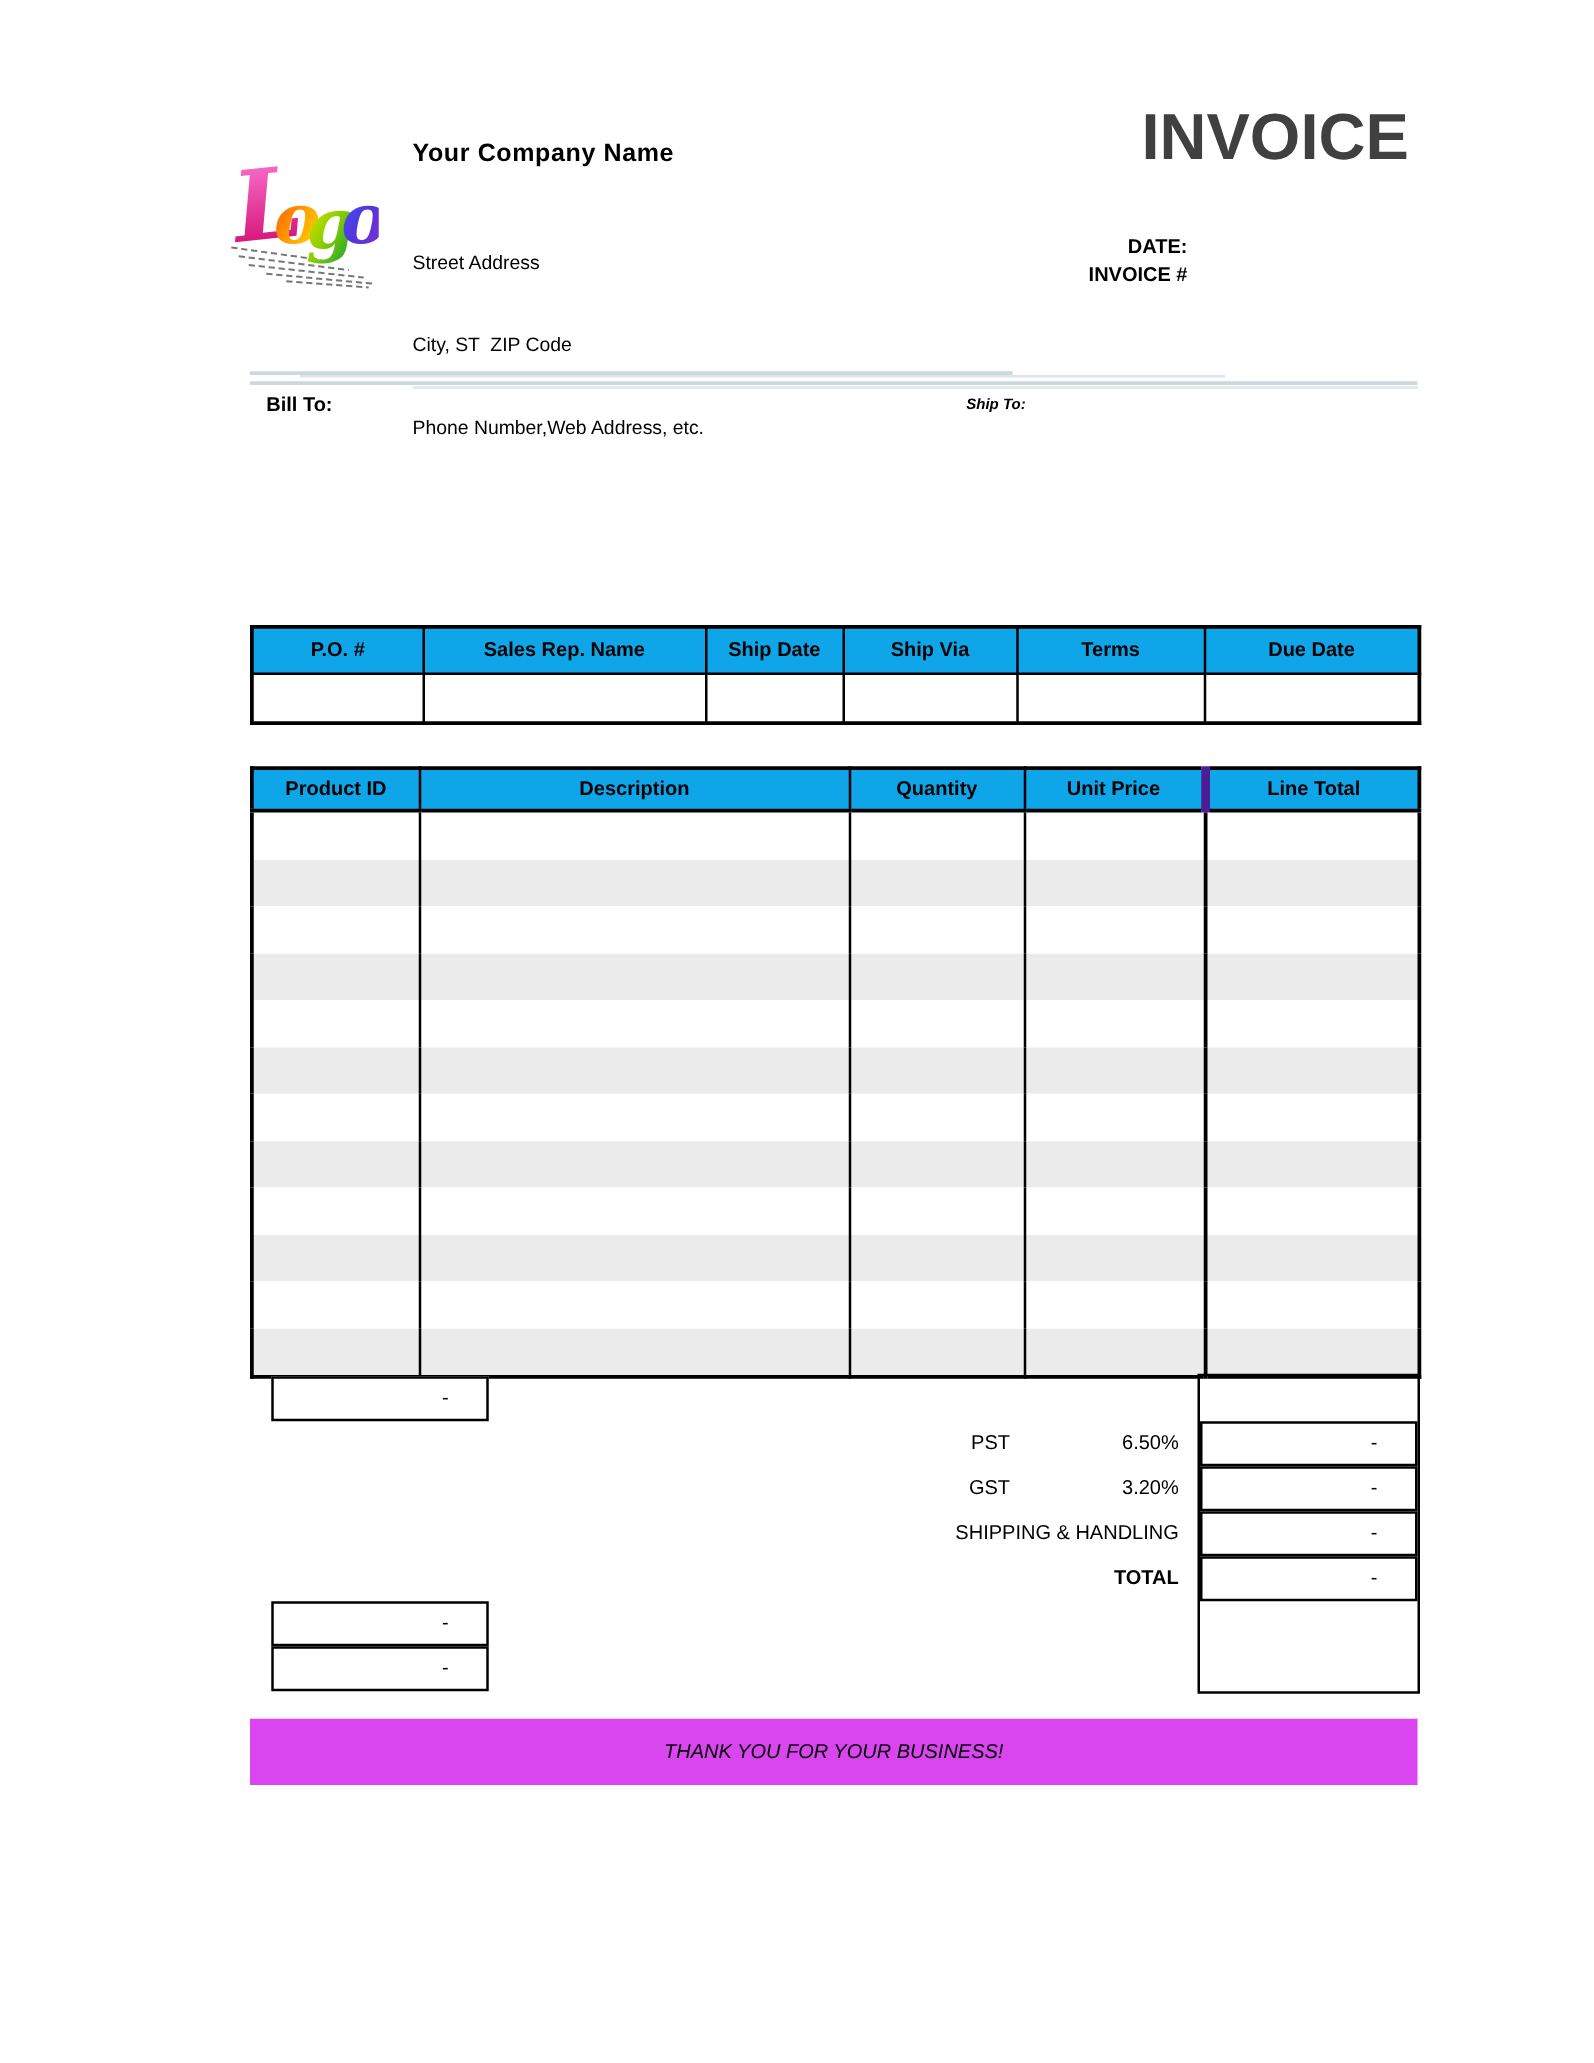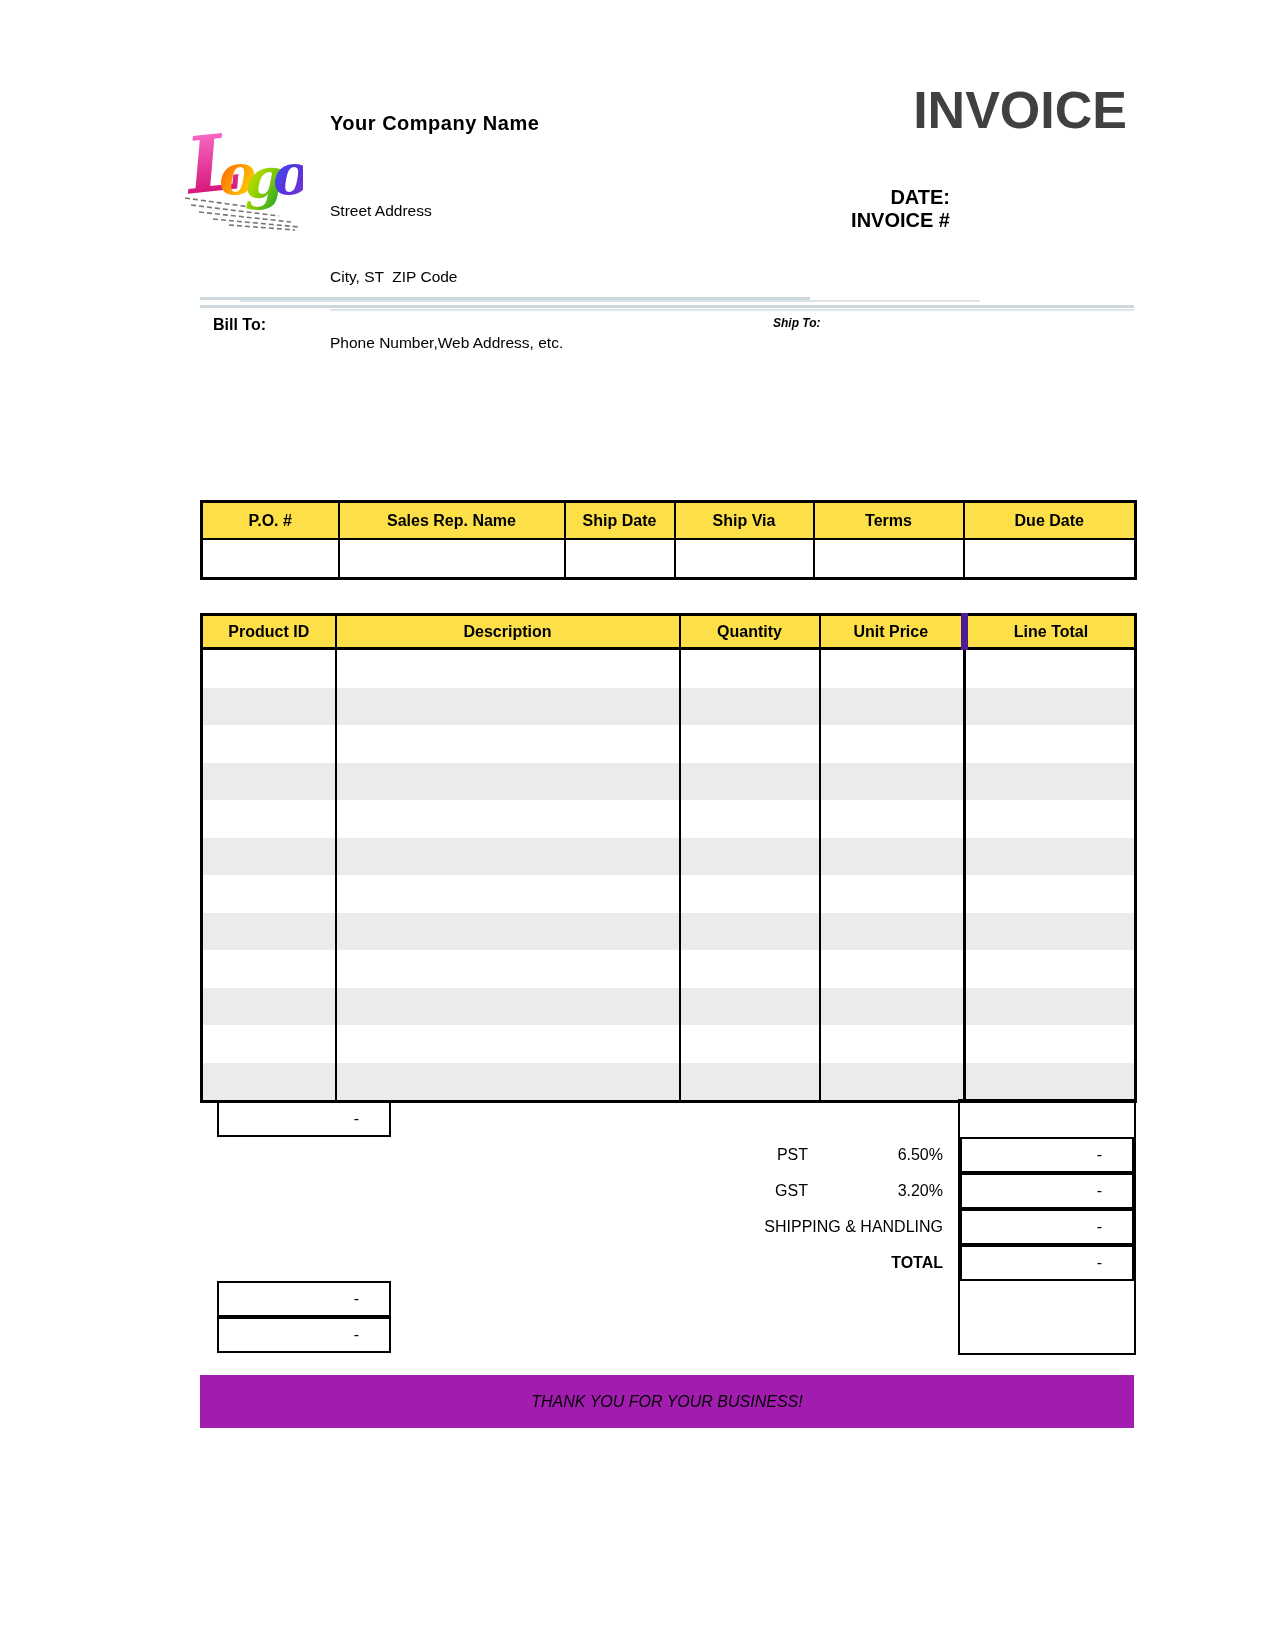--- a/index.html
+++ b/index.html
@@ -5,32 +5,32 @@
   html,body{margin:0;padding:0;background:#fff;}
   #page{position:relative;width:1275px;height:1650px;background:#ffffff;
         font-family:"Liberation Sans", sans-serif;color:#000;overflow:hidden;}
 
   
   #logo{position:absolute;left:183px;top:106px;width:120px;height:126px;}
   #company-name{position:absolute;left:330px;top:112px;font-size:20px;font-weight:bold;letter-spacing:.5px;}
   #addr-block{position:absolute;left:330px;top:156px;font-size:15.5px;line-height:22px;white-space:pre;}
   #invoice-title{position:absolute;right:148px;top:84px;font-size:52px;font-weight:bold;
                  color:#404040;letter-spacing:0px;line-height:1;}
-  #meta-block{position:absolute;right:325px;top:186px;text-align:right;font-size:20px;font-weight:bold;line-height:23px;}
+  #meta-block{position:absolute;right:325px;top:186px;text-align:right;font-size:16px;font-weight:bold;line-height:23px;}
 
   
   .divseg{position:absolute;}
 
   
   #bill-to{position:absolute;left:213px;top:316px;font-size:16px;font-weight:bold;}
   #ship-to{position:absolute;left:773px;top:316px;font-size:12px;font-weight:bold;font-style:italic;}
 
   
   table.grid{border-collapse:collapse;table-layout:fixed;position:absolute;border:3px solid #000;}
-  table.grid th{background:#fde047;border:2px solid #000;font-size:16px;font-weight:bold;padding:0;text-align:center;}
+  table.grid th{background:#0ea5e9;border:2px solid #000;font-size:16px;font-weight:bold;padding:0;text-align:center;}
   #order-table{left:200px;top:500px;width:934px;}
   #order-table th{height:35px;}
   #order-table td{border:2px solid #000;height:35px;background:#fff;}
   #items-table{left:200px;top:613px;width:934px;padding-left:33px;}
   #items-table th{height:31px;border-bottom:3px solid #000;}
   #items-table th:nth-child(5){border-left:7px solid #4c1d95;}
   #items-table td{border-left:2px solid #000;border-top:none;border-bottom:none;height:37.5px;padding:0;}
   #items-table td:first-child{border-left:none;}
   #items-table td:nth-child(5){border-left:3px solid #000;}
   #items-table tbody tr:nth-child(even) td{background:#ebebeb;}
@@ -40,21 +40,21 @@
   #totals{position:absolute;left:200px;top:1101px;width:934px;}
   .t-row{display:flex;height:36px;align-items:center;}
   .t-label{flex:1;text-align:right;font-size:16px;}
   .t-pct{width:135px;text-align:right;font-size:16px;}
   .t-row.bold .t-label{font-weight:bold;}
   .t-box{box-sizing:border-box;width:174px;margin-left:17px;height:36px;border:2px solid #000;
          display:flex;align-items:center;justify-content:flex-end;padding-right:30px;font-size:16px;background:#fff;}
   #totals-outline{position:absolute;left:958px;top:1099px;width:174px;height:252px;border:2px solid #000;pointer-events:none;}
 
   
-  #thanks{position:absolute;left:200px;top:1375px;width:934px;height:53px;background:#a21caf;
+  #thanks{position:absolute;left:200px;top:1375px;width:934px;height:53px;background:#d946ef;
           display:flex;align-items:center;justify-content:center;font-size:16px;font-style:italic;}
 </style>
 </head>
 <body>
 
 <div id="page">
 
   <svg id="logo" viewBox="0 0 120 126">
     <defs>
       <linearGradient id="gL" x1="0" y1="0" x2="0" y2="1">

